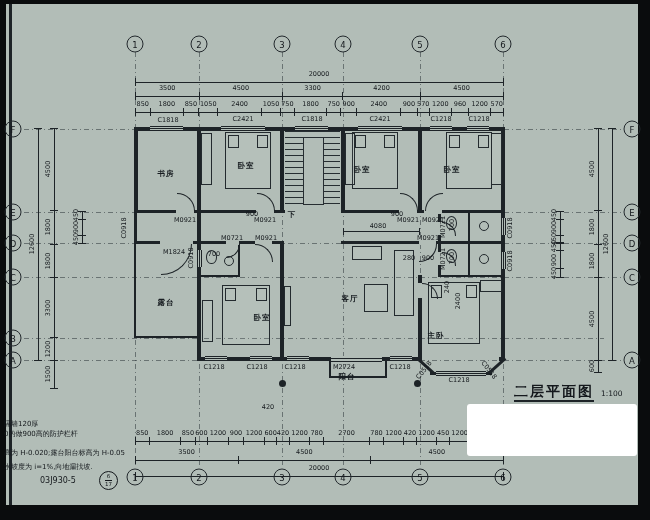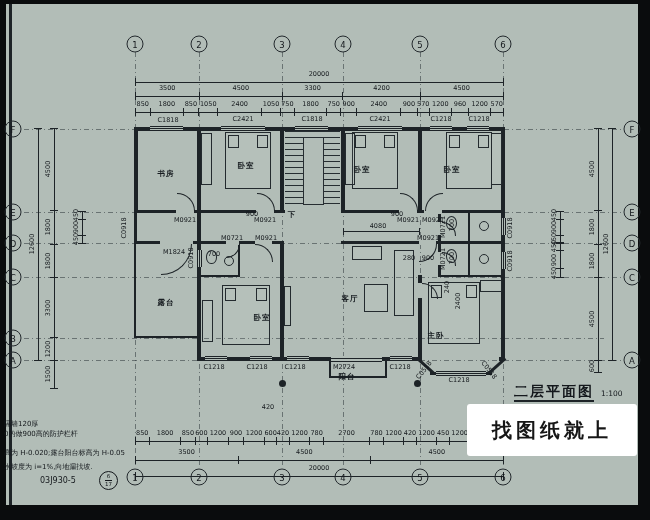--- a/index.html
+++ b/index.html
@@ -512,15 +512,14 @@
   <div id="refcircle">
     <span>6</span>
     <span class="bt">17</span>
   </div>
 
   <div id="titleblock">
     <span class="t">二层平面图</span><span class="s">1:100</span>
   </div>
 
   <div id="watermark">
-    <div class="l1">找图纸就上</div>
   </div>
 </div>
 
 </body></html>

